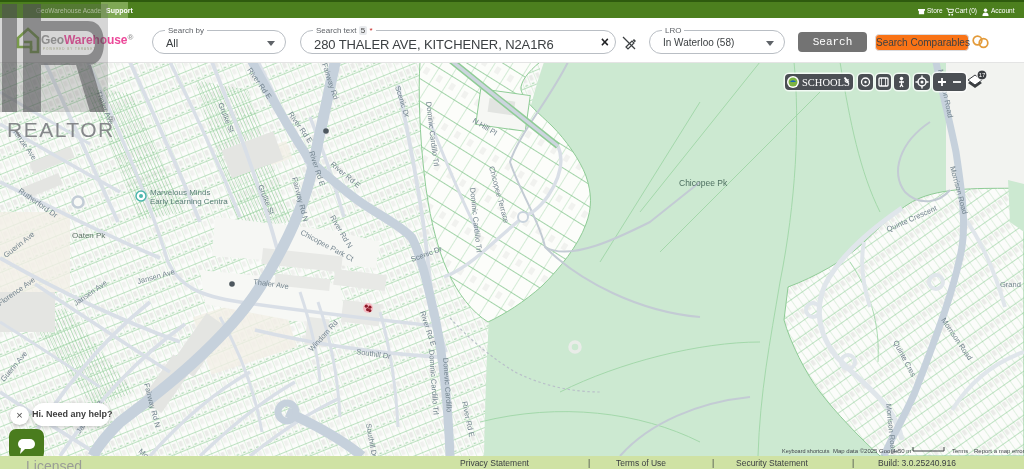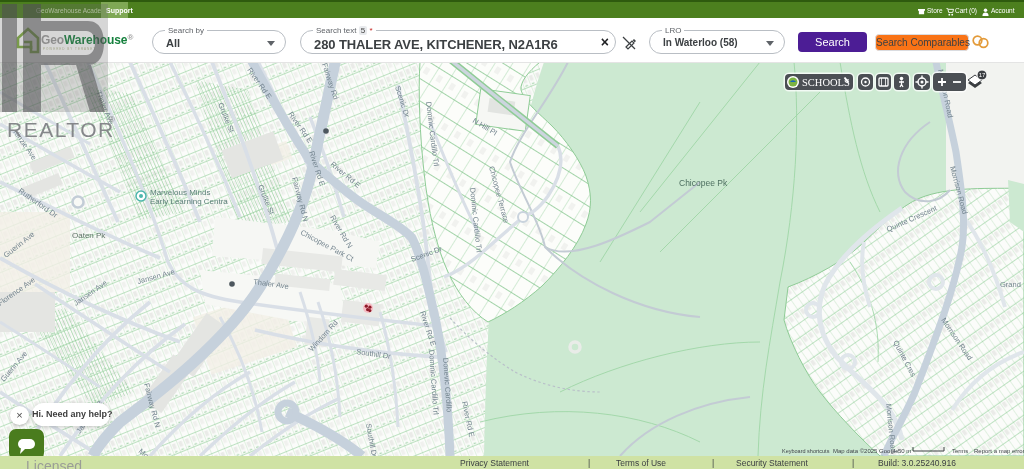--- a/index.html
+++ b/index.html
@@ -6,25 +6,25 @@
   body{width:1024px;height:469px;overflow:hidden;position:relative;
        font-family:"Liberation Sans",sans-serif;background:#fff;}
   .topbar{position:absolute;left:0;top:0;width:1024px;height:18px;
           background:#4c7f1e;border-top:2px solid #2e5a0e;box-sizing:border-box;}
   .topbar .lnk{position:absolute;top:5px;font-size:6.5px;color:#fff;}
   .toolbar{position:absolute;left:0;top:18px;width:1024px;height:44px;background:#fff;
            border-bottom:1px solid #e4e4e4;}
   .fs{position:absolute;border:1px solid #b9bec4;border-radius:12px;background:#fff;box-sizing:border-box;}
   .fs .lab{position:absolute;top:-5px;left:12px;background:#fff;padding:0 3px;
            font-size:8px;color:#5f6368;}
-  .fs .val{position:absolute;left:13px;top:6px;font-size:11px;color:#3c4043;font-weight:bold;}
+  .fs .val{position:absolute;left:13px;top:6px;font-size:11px;color:#3c4043;font-weight:normal;}
   .caret{position:absolute;width:0;height:0;border-left:4px solid transparent;
          border-right:4px solid transparent;border-top:5px solid #5f6368;}
-  .gbtn{position:absolute;background:#4c1d95;border-radius:4px;color:#fff;
-        font-size:11px;text-align:center;}
+  .gbtn{position:absolute;background:#737373;border-radius:4px;color:#fff;
+        font-size:11px;text-align:center;font-family:Liberation Mono, monospace;}
   .wbtn{position:absolute;background:#f97316;border:1px solid #dadce0;border-radius:4px;
         color:#3c4043;font-size:11px;text-align:center;box-sizing:border-box;}
   .map{position:absolute;left:0;top:62px;width:1024px;height:394px;background:#f7f8f5;}
   .bottombar{position:absolute;left:0;top:456px;width:1024px;height:13px;background:#cfe2a4;
              font-size:8.5px;color:#3c4043;}
   .bottombar span{position:absolute;top:2px;white-space:nowrap;}
   .ctl{position:absolute;background:#4b4f54;border-radius:4px;box-shadow:0 0 0 1.5px rgba(255,255,255,.75);}
   .wm{position:absolute;left:0;top:4px;pointer-events:none;}
 </style>
 </head>
@@ -288,21 +288,21 @@
   <span class="lnk" style="left:991px;">Account</span>
 </div>
 
 <div class="toolbar">
 
   <svg style="position:absolute;left:14px;top:7px;" width="28" height="30" viewBox="0 0 28 30">
     <path d="M4 13 L14 4 L24 13 V27 H17 V22 H4 Z" fill="none" stroke="#7fae3e" stroke-width="2.6"></path>
     <path d="M10 17 H17 V24" fill="none" stroke="#7fae3e" stroke-width="2.6"></path>
   </svg>
   <div style="position:absolute;left:41px;top:15px;font-size:12px;font-weight:bold;letter-spacing:-0.1px;">
-    <span style="color:#9a9a9a;">Geo</span><span style="color:#15803d;">Warehouse</span><span style="color:#9a9a9a;font-size:8px;vertical-align:4px;">®</span>
+    <span style="color:#9a9a9a;">Geo</span><span style="color:#ec4899;">Warehouse</span><span style="color:#9a9a9a;font-size:8px;vertical-align:4px;">®</span>
   </div>
   <div style="position:absolute;left:43px;top:29px;font-size:3px;letter-spacing:1px;color:#b9bd96;">POWERED BY TERANET</div>
 
   <div class="fs" style="left:152px;top:12px;width:134px;height:24px;">
     <span class="lab">Search by</span>
       <span class="val">All</span>
     <span class="caret" style="right:10px;top:10px;"></span>
   </div>
   <div class="fs" style="left:300px;top:12px;width:316px;height:24px;">
     <span class="lab">Search text <span style="background:#e8eaed;border-radius:2px;padding:0 2px;color:#444;">5</span> <span style="color:#c5221f;">*</span></span>

